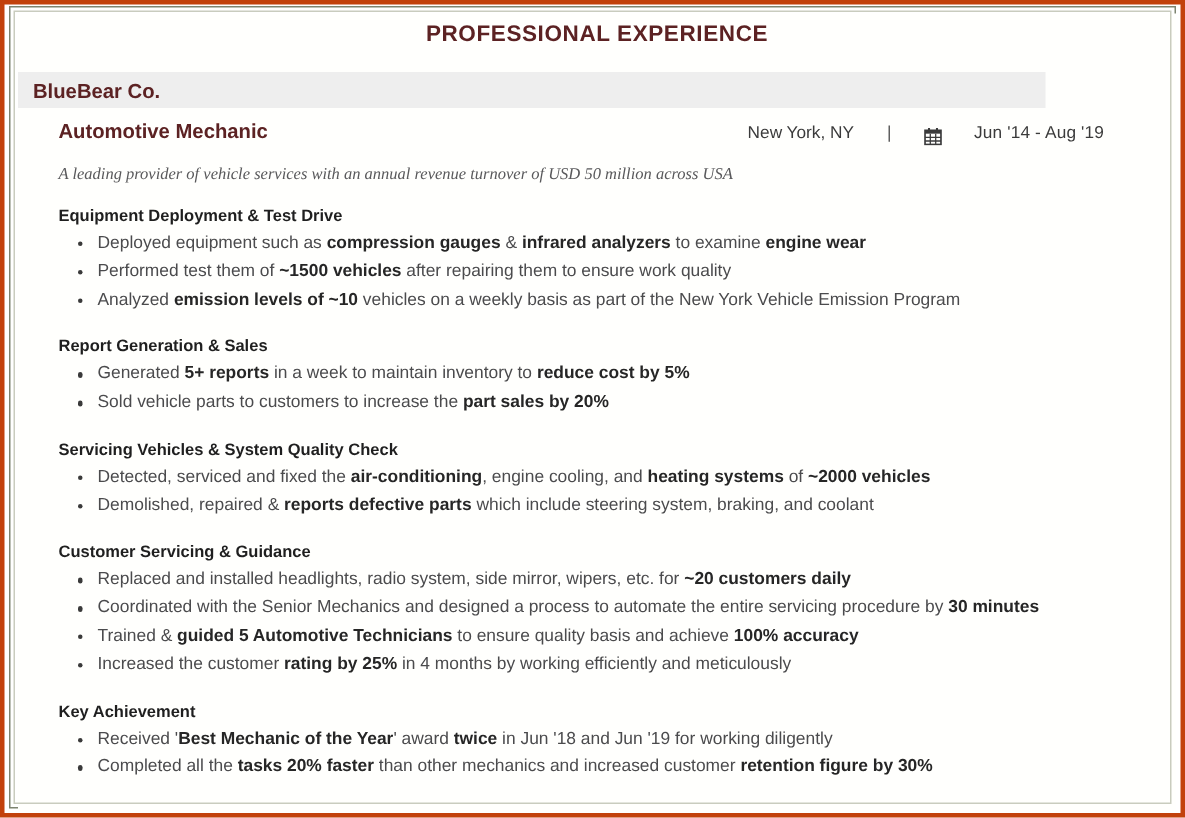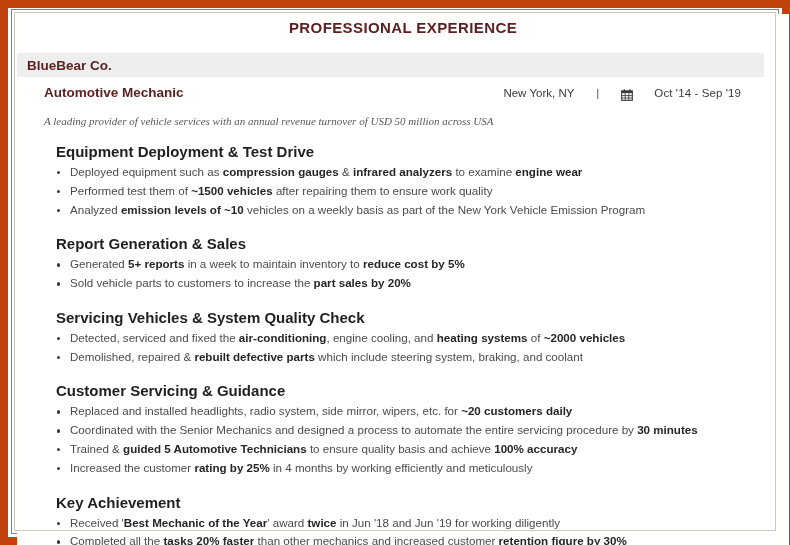--- a/index.html
+++ b/index.html
@@ -12,21 +12,21 @@
     height: 545px;
     font-family: "Liberation Sans", sans-serif;
     overflow: hidden;
   }
   .page-frame {
     position: absolute;
     left: 0; top: 0;
     width: 790px;
     height: 545px;
     box-sizing: border-box;
-    border: 8px solid #c2410c;
+    border: 3px solid #c2410c;
     background: #ffffff;
   }
   .page-frame::before {
     content: "";
     position: absolute;
     left: 3px; top: 1px; right: 3px; bottom: 3px;
     border: 1px solid #7d8470;
     pointer-events: none;
   }
   .page-frame::after {
@@ -53,21 +53,21 @@
     font-weight: bold;
     letter-spacing: 0.4px;
     margin: 5px 0 0 0;
     padding: 0;
   }
 
   .company-bar {
     margin: 17px 0 0 0;
     background: #eeeeee;
     height: 24px;
-    width: 747px;
+    width: 685px;
     display: flex;
     align-items: center;
     padding-left: 10px;
     box-sizing: border-box;
   }
   .company-name {
     color: #5c2223;
     font-size: 13.5px;
     font-weight: bold;
   }
@@ -114,24 +114,24 @@
     font-size: 11px;
     color: #59595b;
     font-family: Liberation Serif, serif;
   }
 
   .section {
     margin-top: 16px;
     padding-left: 27px;
   }
   .section-heading {
-    font-size: 15px;
+    font-size: 11px;
     font-weight: bold;
     color: #1f1f1f;
-    margin: 0 0 3px 12px;
+    margin: 0 0 3px 0;
   }
   ul.bullets {
     list-style: none;
     margin: 0;
     padding: 0;
   }
   ul.bullets li {
     position: relative;
     padding-left: 26px;
     font-size: 11.6px;
@@ -176,21 +176,21 @@
             <rect x="0.8" y="2.2" width="12.4" height="11" fill="none" stroke="#3b3b3b" stroke-width="1.3"></rect>
             <rect x="0.8" y="2.2" width="12.4" height="2.6" fill="#3b3b3b"></rect>
             <rect x="3.1" y="0.4" width="1.6" height="2.6" fill="#3b3b3b"></rect>
             <rect x="9.3" y="0.4" width="1.6" height="2.6" fill="#3b3b3b"></rect>
             <line x1="4.9" y1="4.9" x2="4.9" y2="13.2" stroke="#3b3b3b" stroke-width="1"></line>
             <line x1="9.1" y1="4.9" x2="9.1" y2="13.2" stroke="#3b3b3b" stroke-width="1"></line>
             <line x1="0.8" y1="7.7" x2="13.2" y2="7.7" stroke="#3b3b3b" stroke-width="1"></line>
             <line x1="0.8" y1="10.5" x2="13.2" y2="10.5" stroke="#3b3b3b" stroke-width="1"></line>
           </svg>
         </span>
-        <span class="role-dates">Oct '14 - Sep '19</span>
+        <span class="role-dates">Jun '14 - Aug '19</span>
       </span>
     </div>
 
     <div class="company-desc">A leading provider of vehicle services with an annual revenue turnover of USD 50 million across USA</div>
 
     <div id="sections-host">
         <div class="section">
           <div class="section-heading">Equipment Deployment &amp; Test Drive</div>
           <ul class="bullets">
             <li><span>Deployed equipment such as </span><b>compression gauges</b><span> &amp; </span><b>infrared analyzers</b><span> to examine </span><b>engine wear</b></li>
@@ -202,21 +202,21 @@
           <div class="section-heading">Report Generation &amp; Sales</div>
           <ul class="bullets">
             <li><span>Generated </span><b>5+ reports</b><span> in a week to maintain inventory to </span><b>reduce cost by 5%</b></li>
             <li><span>Sold vehicle parts to customers to increase the </span><b>part sales by 20%</b></li>
           </ul>
         </div>
         <div class="section">
           <div class="section-heading">Servicing Vehicles &amp; System Quality Check</div>
           <ul class="bullets">
             <li><span>Detected, serviced and fixed the </span><b>air-conditioning</b><span>, engine cooling, and </span><b>heating systems</b><span> of </span><b>~2000 vehicles</b></li>
-            <li><span>Demolished, repaired &amp; </span><b>rebuilt defective parts</b><span> which include steering system, braking, and coolant</span></li>
+            <li><span>Demolished, repaired &amp; </span><b>reports defective parts</b><span> which include steering system, braking, and coolant</span></li>
           </ul>
         </div>
         <div class="section">
           <div class="section-heading">Customer Servicing &amp; Guidance</div>
           <ul class="bullets">
             <li><span>Replaced and installed headlights, radio system, side mirror, wipers, etc. for </span><b>~20 customers daily</b></li>
             <li><span>Coordinated with the Senior Mechanics and designed a process to automate the entire servicing procedure by </span><b>30 minutes</b></li>
             <li><span>Trained &amp; </span><b>guided 5 Automotive Technicians</b><span> to ensure quality basis and achieve </span><b>100% accuracy</b></li>
             <li><span>Increased the customer </span><b>rating by 25%</b><span> in 4 months by working efficiently and meticulously</span></li>
           </ul>

